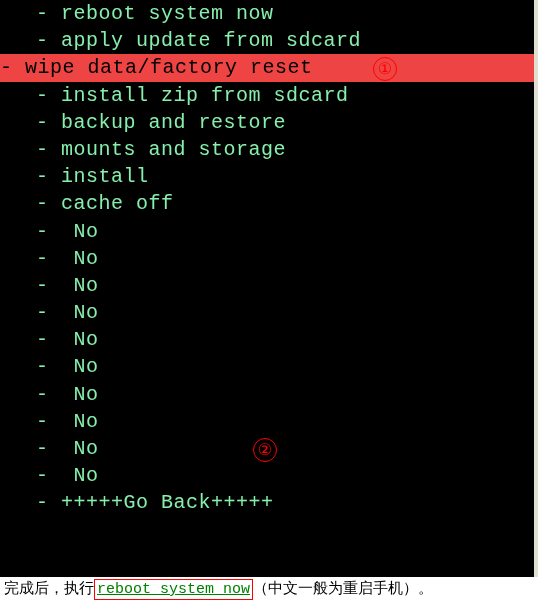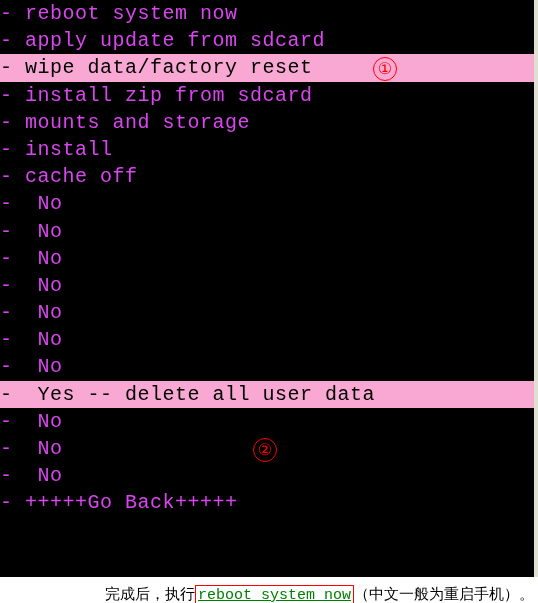--- a/index.html
+++ b/index.html
@@ -23,24 +23,25 @@
   .menu-line {
     height: 27.2px;
     line-height: 27.2px;
     font-size: 20px;
     font-weight: normal;
     white-space: pre;
     font-family: "Courier New", monospace;
     letter-spacing: 0.5px;
   }
   .blue-text {
-    color: #d946ef;
+    color: #86efac;
+    padding-left: 36px;
   }
   .highlighted {
-    background: #f9a8d4;
+    background: #ef4444;
     color: #000000;
   }
   .dash {
     display: inline;
   }
   .annot {
     position: absolute;
     font-family: "SimSun", serif;
     color: #FF0000;
     font-size: 22px;
@@ -53,56 +54,55 @@
     width: 22px;
     height: 22px;
     display: inline-flex;
     align-items: center;
     justify-content: center;
     font-size: 16px;
     line-height: 1;
   }
   .caption {
     width: 538px;
-    padding: 8px 4px 0 4px;
+    padding: 2px 4px 0 4px;
     font-family: "SimSun","Microsoft YaHei", sans-serif;
     font-size: 15px;
     color: #000000;
     white-space: nowrap;
     box-sizing: border-box;
-    text-align: right;
   }
   .boxed-green {
     color: #008000;
     border: 1.5px solid #FF0000;
     padding: 1px 2px;
     font-family: "Courier New", monospace;
     text-decoration: underline;
   }
 </style>
 </head>
 <body>
 
 <div class="recovery-screen" id="recovery-screen">
 
   <div class="menu-line blue-text"><span class="dash">- </span><span>reboot system now</span></div>
     <div class="menu-line blue-text"><span class="dash">- </span><span>apply update from sdcard</span></div>
     <div class="menu-line highlighted"><span class="dash">- </span><span>wipe data/factory reset</span></div>
     <div class="menu-line blue-text"><span class="dash">- </span><span>install zip from sdcard</span></div>
+    <div class="menu-line blue-text"><span class="dash">- </span><span>backup and restore</span></div>
     <div class="menu-line blue-text"><span class="dash">- </span><span>mounts and storage</span></div>
     <div class="menu-line blue-text"><span class="dash">- </span><span>install</span></div>
     <div class="menu-line blue-text"><span class="dash">- </span><span>cache off</span></div>
     <div class="menu-line blue-text"><span class="dash">-  </span><span>No</span></div>
     <div class="menu-line blue-text"><span class="dash">-  </span><span>No</span></div>
     <div class="menu-line blue-text"><span class="dash">-  </span><span>No</span></div>
     <div class="menu-line blue-text"><span class="dash">-  </span><span>No</span></div>
     <div class="menu-line blue-text"><span class="dash">-  </span><span>No</span></div>
     <div class="menu-line blue-text"><span class="dash">-  </span><span>No</span></div>
     <div class="menu-line blue-text"><span class="dash">-  </span><span>No</span></div>
-    <div class="menu-line highlighted"><span class="dash">-  </span><span>Yes -- delete all user data</span></div>
     <div class="menu-line blue-text"><span class="dash">-  </span><span>No</span></div>
     <div class="menu-line blue-text"><span class="dash">-  </span><span>No</span></div>
     <div class="menu-line blue-text"><span class="dash">-  </span><span>No</span></div>
     <div class="menu-line blue-text"><span class="dash">- </span><span>+++++Go Back+++++</span></div>
     <div class="annot" style="top:54px; left:373px;">
     <span class="circle">①</span>
   </div>
   <div class="annot" style="top:435px; left:253px;">
     <span class="circle">②</span>
   </div>

